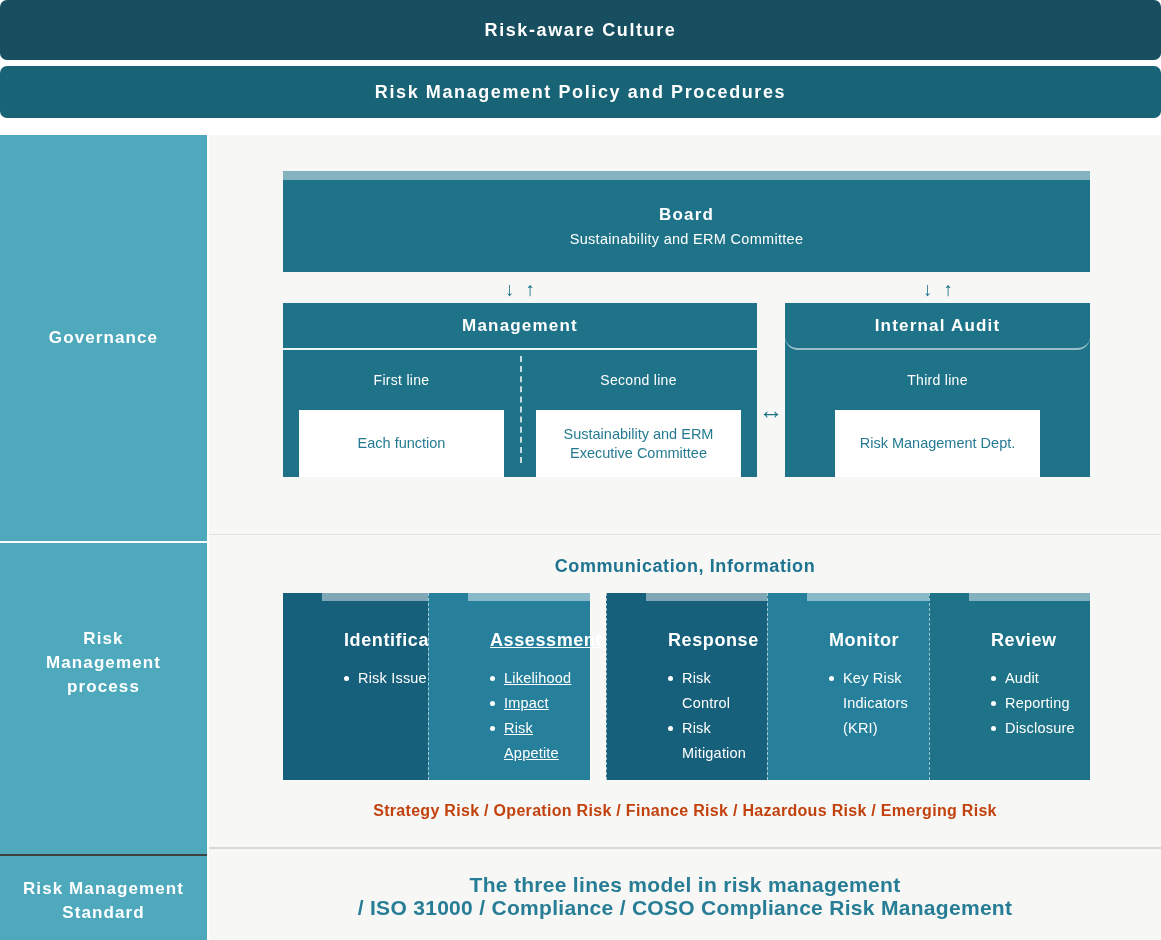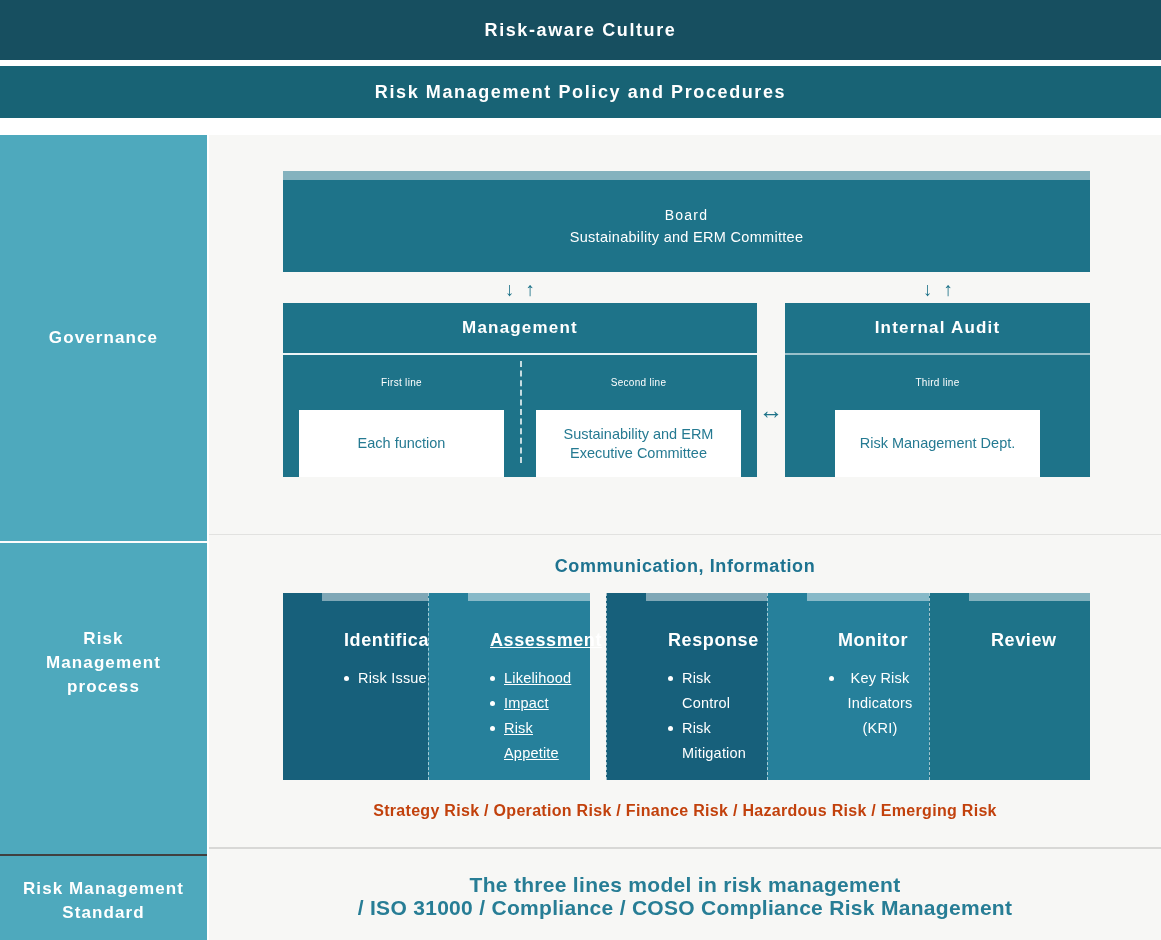--- a/index.html
+++ b/index.html
@@ -1,21 +1,21 @@
 <!DOCTYPE html>
 <html><head>
 <meta charset="utf-8">
 <style>
   html,body{margin:0;padding:0;background:#fff;}
   *{box-sizing:border-box;font-family:"Liberation Sans",sans-serif;}
   .stage{position:relative;width:1161px;height:940px;background:#ffffff;overflow:hidden;}
 
   
   .banner{position:absolute;left:0;width:1161px;display:flex;align-items:center;justify-content:center;
-          color:#fff;font-size:18px;font-weight:700;letter-spacing:1.6px;}
+          color:#fff;font-size:18px;font-weight:700;letter-spacing:1.6px;border-radius:7px;}
   .banner1{top:0;height:60px;background:#174F60;}
   .banner2{top:66px;height:52px;background:#186375;}
 
   
   .sidebar{position:absolute;left:0;top:135px;width:207px;height:805px;background:#4EA9BD;}
   .side-sec{display:flex;align-items:center;justify-content:center;color:#fff;
             font-size:17px;font-weight:700;letter-spacing:1.1px;text-align:center;line-height:24px;}
   .sec-governance{height:406px;}
   .sec-process{height:313px;border-top:2px solid #fdfdfd;}
   .sec-process .wrap{width:132px;position:relative;top:-36px;}
@@ -25,40 +25,40 @@
   
   .main{position:absolute;left:209px;top:135px;width:952px;height:805px;background:#F7F7F5;}
   .divider{position:absolute;left:209px;width:952px;background:#E2E2E0;}
   .div1{top:534px;height:1px;}
   .div2{top:847px;height:2px;background:#D8D8D6;}
 
   
   .board-strip{position:absolute;left:283px;top:171px;width:807px;height:9px;background:#84B2BE;}
   .board-box{position:absolute;left:283px;top:180px;width:807px;height:92px;background:#1E7389;
              display:flex;flex-direction:column;align-items:center;justify-content:center;color:#fff;}
-  .board-title{font-size:14px;font-weight:400;letter-spacing:1.2px;}
+  .board-title{font-size:17px;font-weight:700;letter-spacing:1.2px;}
   .board-sub{font-size:14.5px;font-weight:400;letter-spacing:.3px;margin-top:6px;}
 
   .vpair{position:absolute;top:277px;height:26px;width:120px;display:flex;align-items:center;justify-content:center;gap:11px;
          color:#1E7389;font-size:19px;font-weight:700;}
   .vpair-left{left:460px;}
   .vpair-right{left:878px;}
 
   .tealbox{position:absolute;top:303px;height:174px;background:#1E7389;color:#fff;display:flex;flex-direction:column;}
   .mgmt{left:283px;width:474px;}
   .audit{left:785px;width:305px;}
   .tb-head{height:61px;display:flex;align-items:center;justify-content:center;
            font-size:17px;font-weight:700;letter-spacing:1.2px;}
   .mgmt .tb-head{border-bottom:2px solid rgba(255,255,255,.92);}
-  .audit .tb-head{border-bottom:2px solid rgba(255,255,255,.55);}
+  .audit .tb-head{border-bottom:2px solid rgba(255,255,255,.55);border-radius:13px;}
   .tb-body{flex:1;display:flex;position:relative;}
   .mgmt .tb-body::before{content:"";position:absolute;left:50%;top:6px;bottom:14px;
                          border-left:2px dashed rgba(255,255,255,.75);}
   .lane{flex:1;display:flex;flex-direction:column;align-items:center;}
-  .lane-label{margin-top:22px;font-size:10px;letter-spacing:.3px;}
+  .lane-label{margin-top:22px;font-size:14px;letter-spacing:.3px;}
   .white-box{margin-top:22px;width:205px;height:67px;background:#fff;color:#257A92;
              display:flex;align-items:center;justify-content:center;text-align:center;
              font-size:14.5px;line-height:19px;padding:4px 10px;}
   .hpair{position:absolute;left:755px;top:303px;width:32px;height:214px;display:flex;align-items:center;justify-content:center;
          color:#1E7389;font-size:25px;font-weight:700;}
 
   
   .comm-label{position:absolute;left:209px;top:556px;width:952px;text-align:center;
               color:#1E7390;font-size:18px;font-weight:600;letter-spacing:.6px;}
   .pcol{position:absolute;top:593px;height:187px;color:#fff;padding-left:39px;}
@@ -197,37 +197,51 @@
             <span>Risk Control</span>
           </li>
         <li>
             <span class="dot"></span>
             <span>Risk Mitigation</span>
           </li>
       </ul>
     </div>
   </div>
 
-  <div class="pcol col-light sep" style="left:767px;width:162px;text-align:center;">
+  <div class="pcol col-light sep" style="left:767px;width:162px;">
     <div class="tint"></div>
     <div class="pcol-inner">
       <div class="pcol-title">Monitor</div>
       <ul>
         <li>
             <span class="dot"></span>
             <span style="max-width:90px;">Key Risk Indicators (KRI)</span>
           </li>
       </ul>
     </div>
   </div>
 
   <div class="pcol col-review sep" style="left:929px;width:161px;">
     <div class="tint"></div>
     <div class="pcol-inner">
       <div class="pcol-title">Review</div>
+      <ul>
+        <li>
+            <span class="dot"></span>
+            <span>Audit</span>
+          </li>
+        <li>
+            <span class="dot"></span>
+            <span>Reporting</span>
+          </li>
+        <li>
+            <span class="dot"></span>
+            <span>Disclosure</span>
+          </li>
+      </ul>
     </div>
   </div>
 
   <div class="risk-types">Strategy Risk / Operation Risk / Finance Risk / Hazardous Risk / Emerging Risk</div>
 
   <div class="standard-text">
     <div>The three lines model in risk management</div>
     <div>/ ISO 31000 / Compliance / COSO Compliance Risk Management</div>
   </div>
 

